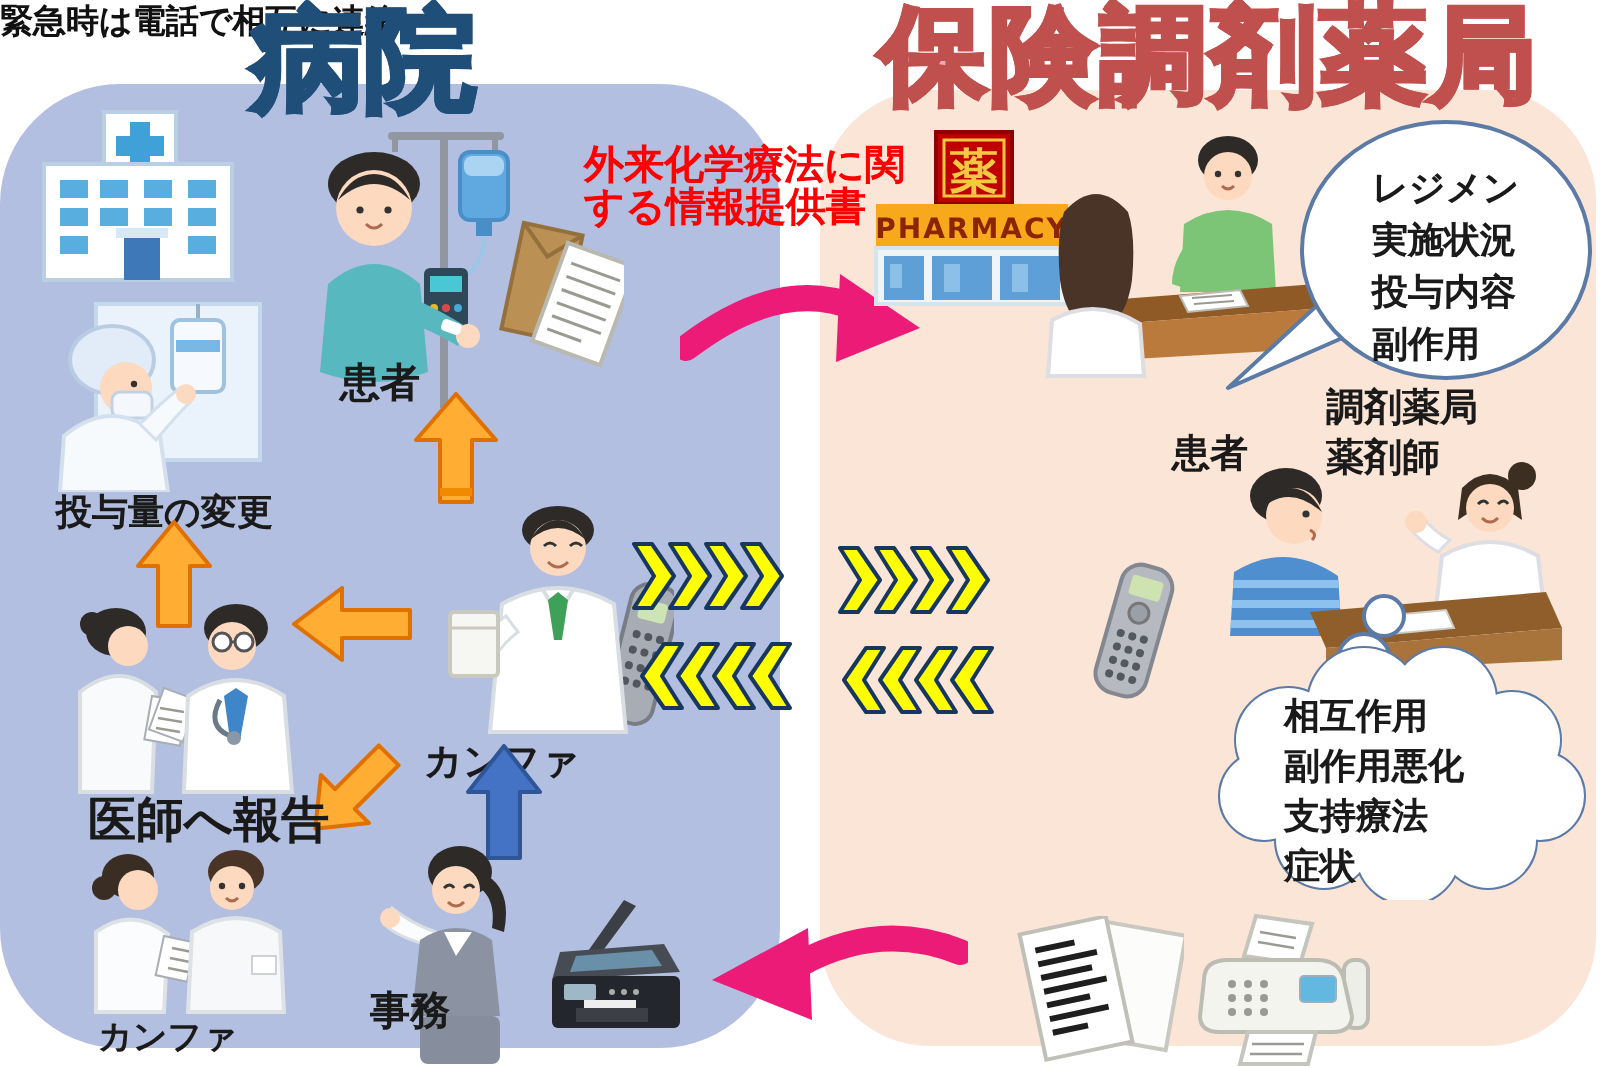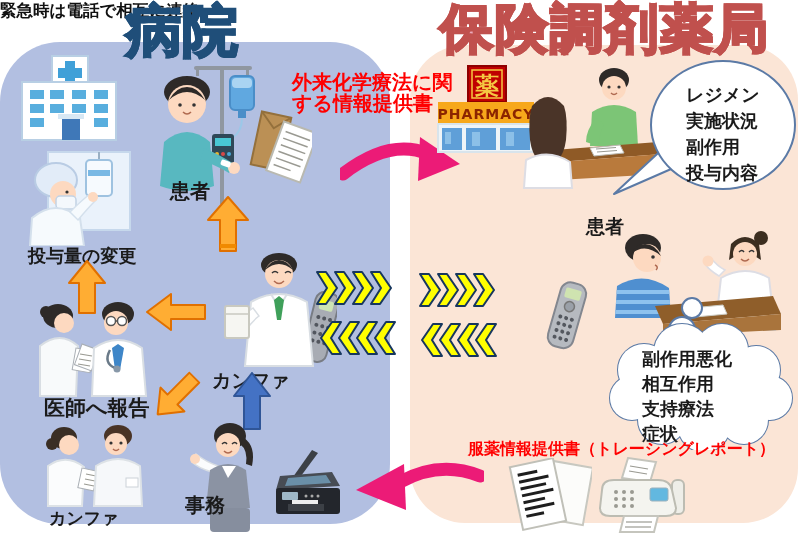--- a/index.html
+++ b/index.html
@@ -157,21 +157,21 @@
     <ellipse cx="88" cy="18" rx="16" ry="12" fill="#2e2a28"></ellipse>
     <circle cx="86" cy="27" r="12" fill="#fdd9c0"></circle>
     <circle cx="81" cy="25" r="4.5" fill="#ffffff" stroke="#555" stroke-width="1.5"></circle>
     <circle cx="92" cy="25" r="4.5" fill="#ffffff" stroke="#555" stroke-width="1.5"></circle>
     <line x1="85.5" y1="25" x2="87.5" y2="25" stroke="#555" stroke-width="1.5"></line>
     <path d="M64 52 Q88 36 112 52 L116 100 H62 Z" fill="#ffffff" stroke="#d9dee3" stroke-width="2"></path>
     <path d="M88 48 l6 4 -4 22 h-5 l-3 -22 Z" fill="#3e86c8"></path>
     <path d="M80 54 q-7 13 5 18" fill="none" stroke="#6a7a88" stroke-width="2.5"></path>
     <circle cx="87" cy="73" r="3.5" fill="#8898a8"></circle>
   </svg>
-  <div class="label" style="left:44px;top:394px;font-size:21px;">医師へ報告</div>
+  <div class="label" style="left:44px;top:394px;font-size:24px;">医師へ報告</div>
 
   <svg class="abs" style="left:40px;top:420px;" width="104" height="88" viewBox="0 0 104 88">
     <ellipse cx="24" cy="18" rx="13" ry="11" fill="#3a2e24"></ellipse>
     <circle cx="12" cy="24" r="6" fill="#3a2e24"></circle>
     <circle cx="29" cy="25" r="10" fill="#fdd9c0"></circle>
     <path d="M8 46 Q26 33 44 47 L42 86 H8 Z" fill="#fbfcfd" stroke="#dde2e6" stroke-width="2"></path>
     <rect x="42" y="48" width="16" height="20" fill="#ffffff" stroke="#a9aeb4" transform="rotate(12 42 48)"></rect>
     <g stroke="#9a9a92" stroke-width="1.2">
       <line x1="46" y1="54" x2="56" y2="56"></line>
         <line x1="45" y1="59" x2="55" y2="61"></line>
@@ -328,25 +328,29 @@
     <path d="M8 102 Q30 90 52 104 L54 130 H6 Z" fill="#ffffff" stroke="#dddde4" stroke-width="2"></path>
   </svg>
 
   <svg class="abs" style="left:612px;top:140px;" width="70" height="56" viewBox="0 0 70 56">
     <polygon points="58,2 2,54 66,26" fill="#ffffff" stroke="#5b7aa6" stroke-width="2" stroke-linejoin="round"></polygon>
   </svg>
   <div class="bubble" style="left:650px;top:60px;width:142px;height:126px;"></div>
   <div class="bubble-text" style="left:686px;top:82px;">
     <div>レジメン</div>
     <div>実施状況</div>
+    <div>投与内容</div>
     <div>副作用</div>
-    <div>投与内容</div>
   </div>
 
   <div class="label" style="left:586px;top:214px;font-size:19px;">患者</div>
+  <div class="label" style="left:663px;top:192px;font-size:19px;line-height:25px;">
+    <div>調剤薬局</div>
+    <div>薬剤師</div>
+  </div>
 
   <svg class="abs" style="left:603px;top:226px;" width="195" height="110" viewBox="0 0 195 110">
     <defs>
       <clipPath id="shirtclip">
           <path d="M14 60 Q40 44 66 62 L68 92 H12 Z"></path>
         </clipPath>
     </defs>
     <ellipse cx="40" cy="22" rx="18" ry="14" fill="#2e2a28"></ellipse>
     <circle cx="44" cy="32" r="14" fill="#fdd9c0"></circle>
     <path d="M28 28 Q42 16 58 30 Q52 18 42 18 Q32 18 28 28 Z" fill="#2e2a28"></path>
@@ -417,27 +421,26 @@
       <circle cx="152" cy="52" r="24"></circle>
         <circle cx="166" cy="80" r="22"></circle>
         <circle cx="140" cy="102" r="24"></circle>
       <circle cx="100" cy="108" r="26"></circle>
         <circle cx="58" cy="102" r="24"></circle>
         <circle cx="28" cy="80" r="22"></circle>
       <ellipse cx="97" cy="70" rx="60" ry="38"></ellipse>
     </g>
   </svg>
   <div class="cloud-text" style="left:642px;top:346px;">
+    <div>相互作用</div>
     <div>副作用悪化</div>
-    <div>相互作用</div>
     <div>支持療法</div>
     <div>症状</div>
   </div>
 
-  <div class="red-note" style="left:468px;top:439px;font-size:16px;">服薬情報提供書（トレーシングレポート）</div>
 
   <svg class="abs" style="left:508px;top:458px;" width="84" height="76" viewBox="0 0 84 76">
     <g transform="rotate(10 60 36)">
       <rect x="40" y="6" width="40" height="58" fill="#fcfcfa" stroke="#c8c8c0" stroke-width="2"></rect>
     </g>
     <g transform="rotate(-12 30 36)">
       <rect x="8" y="4" width="44" height="64" fill="#ffffff" stroke="#c0c0b8" stroke-width="2"></rect>
       <g fill="#1e1e1e">
         <rect x="14" y="12" width="20" height="3"></rect>
           <rect x="14" y="19" width="30" height="3"></rect>

